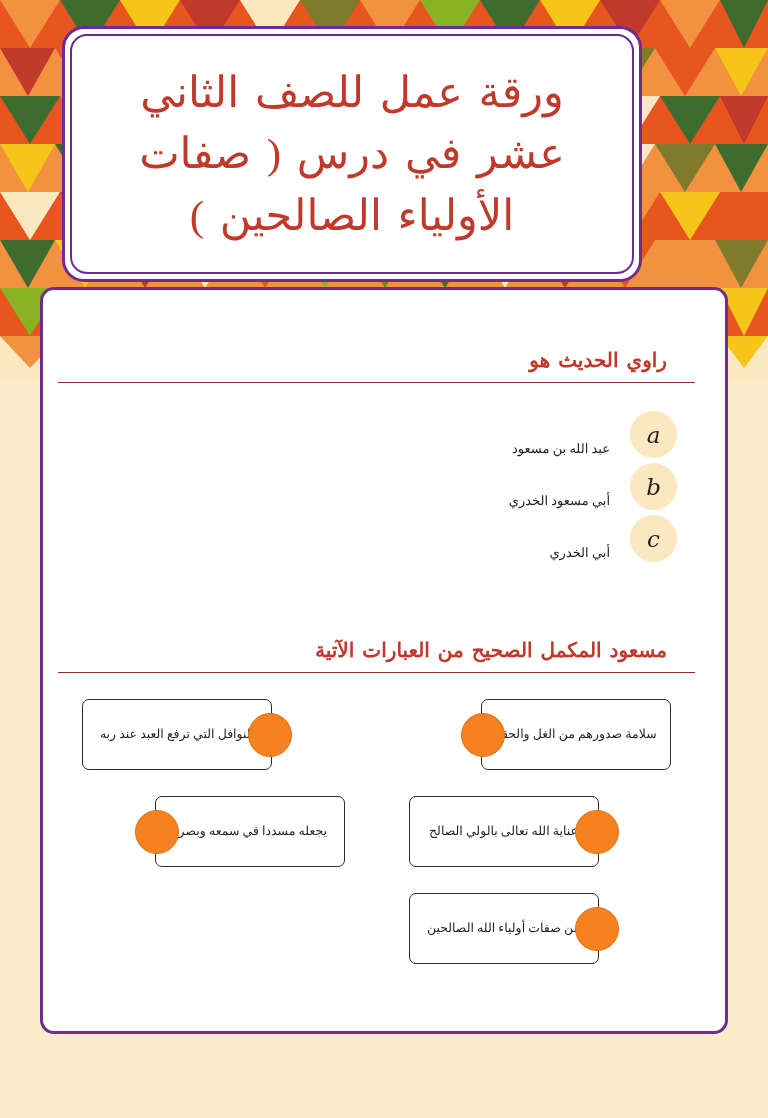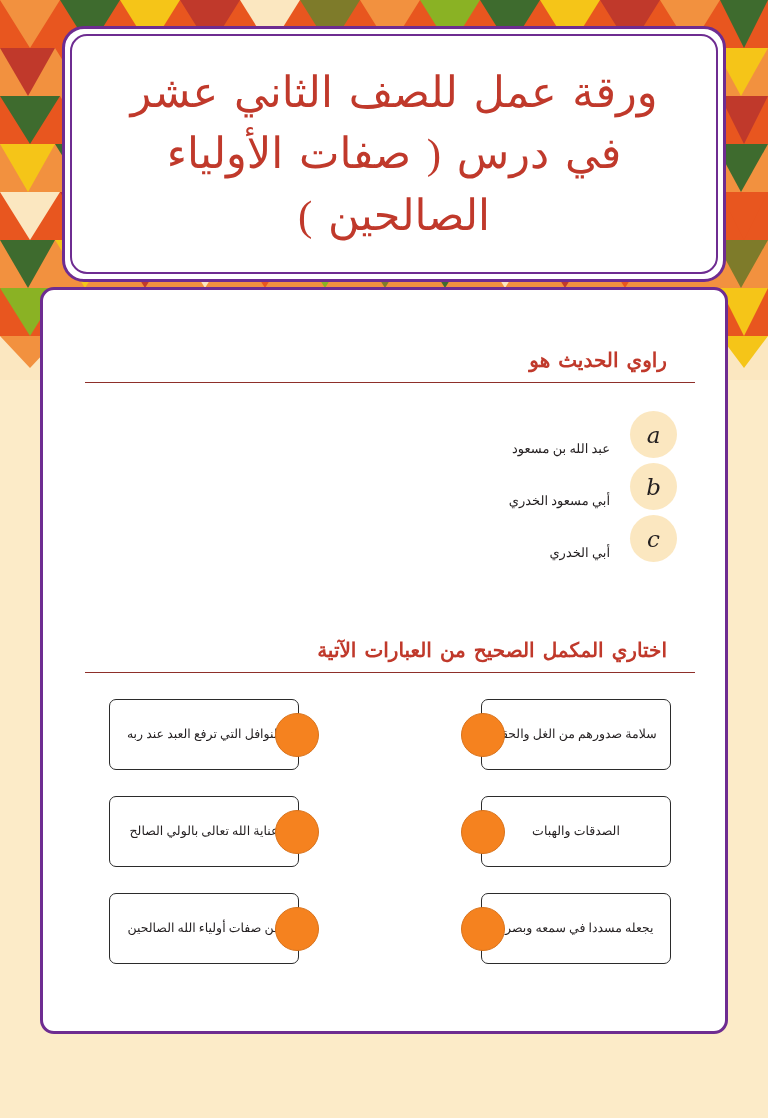--- a/index.html
+++ b/index.html
@@ -32,21 +32,21 @@
     width: 768px; height: 1118px;
     background: #fcebc8;
     z-index: -1;
   }
 
   
   #title-card {
     position: absolute;
     left: 62px;
     top: 26px;
-    width: 664px;
+    width: 580px;
     height: 256px;
     background: #ffffff;
     border: 3px solid #6e2c91;
     border-radius: 22px;
     z-index: 3;
     padding: 5px;
   }
   #title-card-inner {
     width: 100%;
     height: 100%;
@@ -73,21 +73,21 @@
   #content-card {
     position: absolute;
     left: 40px;
     top: 287px;
     width: 688px;
     height: 747px;
     background: #ffffff;
     border: 3px solid #6e2c91;
     border-radius: 14px;
     z-index: 5;
-    padding: 58px 30px 20px 42px;
+    padding: 58px 30px 20px 15px;
   }
 
   
   .question-section { direction: rtl; }
   #question-2-section { margin-top: 74px; }
 
   .question-heading {
     color: #c0392b;
     font-size: 20px;
     text-align: right;
@@ -340,45 +340,39 @@
         <span class="q1-label">أبي مسعود الخدري</span>
       </li>
       <li class="q1-option">
         <span class="q1-marker">c</span>
         <span class="q1-label">أبي الخدري</span>
       </li>
     </ul>
   </section>
 
   <section class="question-section" id="question-2-section">
-    <h2 class="question-heading">اختاري المكمل الصحيح من العبارات الآتية</h2>
+    <h2 class="question-heading">مسعود المكمل الصحيح من العبارات الآتية</h2>
     <hr class="question-rule">
 
     <div id="q2-grid">
 
       <div class="stmt-cell side-right">
         <div class="stmt-box">
           <span class="stmt-text">سلامة صدورهم من الغل والحقد</span>
         </div>
         <div class="stmt-dot"></div>
       </div>
 
       <div class="stmt-cell side-left">
         <div class="stmt-box">
           <span class="stmt-text">النوافل التي ترفع العبد عند ربه</span>
         </div>
         <div class="stmt-dot"></div>
       </div>
 
-      <div class="stmt-cell side-right">
-        <div class="stmt-box">
-          <span class="stmt-text">الصدقات والهبات</span>
-        </div>
-        <div class="stmt-dot"></div>
-      </div>
 
       <div class="stmt-cell side-left">
         <div class="stmt-box">
           <span class="stmt-text">عناية الله تعالى بالولي الصالح</span>
         </div>
         <div class="stmt-dot"></div>
       </div>
 
       <div class="stmt-cell side-right">
         <div class="stmt-box">

